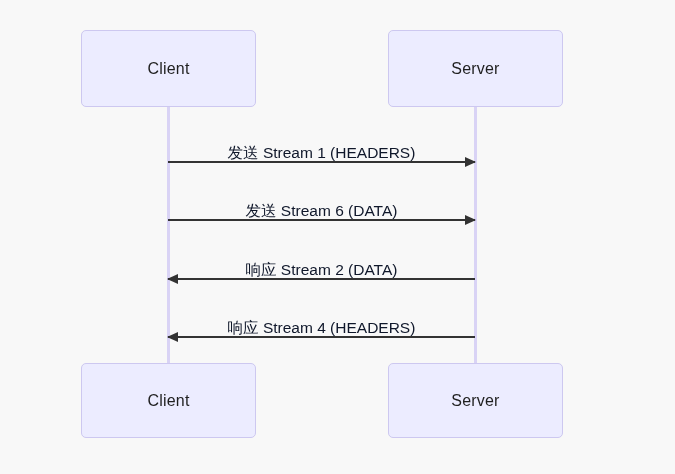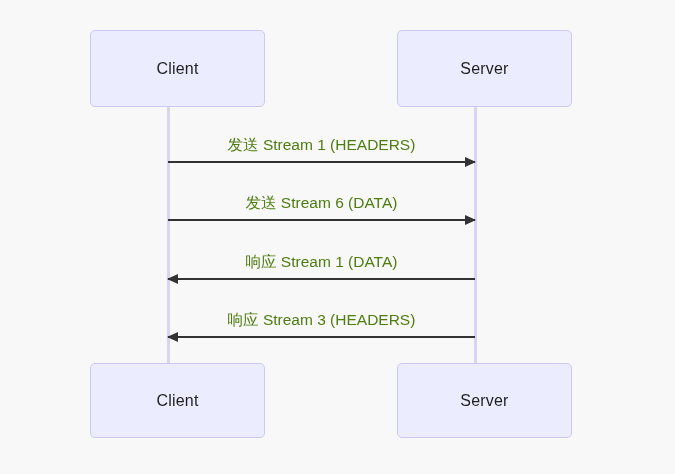--- a/index.html
+++ b/index.html
@@ -27,40 +27,39 @@
   }
   .participant-box {
     position: absolute;
     box-sizing: border-box;
     background: #ececff;
     border: 1px solid #cdc8f0;
     border-radius: 5px;
     display: flex;
     align-items: center;
     justify-content: center;
-    margin-left: 9px;
   }
   .participant-label {
     font-size: 16px;
     color: #1f1f1f;
     letter-spacing: 0.2px;
     white-space: nowrap;
   }
   .message {
     position: absolute;
     height: 0;
   }
   .msg-label {
     position: absolute;
     left: 0;
     width: 100%;
-    bottom: 8px;
+    bottom: 0;
     text-align: center;
     font-size: 15.5px;
-    color: #4d7c0f;
+    color: #0f172a;
     white-space: nowrap;
     line-height: 1.2;
   }
   .msg-line {
     position: absolute;
     left: 0;
     width: 100%;
     bottom: 0;
     height: 1.6px;
     background: #333333;
@@ -104,27 +103,27 @@
     <div class="arrowhead right"></div>
   </div>
 
   <div class="message" style="left:168px; top:221px; width:307px;">
     <span class="msg-label">发送 Stream 6 (DATA)</span>
     <div class="msg-line"></div>
     <div class="arrowhead right"></div>
   </div>
 
   <div class="message" style="left:168px; top:280px; width:307px;">
-    <span class="msg-label">响应 Stream 1 (DATA)</span>
+    <span class="msg-label">响应 Stream 2 (DATA)</span>
     <div class="msg-line"></div>
     <div class="arrowhead left"></div>
   </div>
 
   <div class="message" style="left:168px; top:338px; width:307px;">
-    <span class="msg-label">响应 Stream 3 (HEADERS)</span>
+    <span class="msg-label">响应 Stream 4 (HEADERS)</span>
     <div class="msg-line"></div>
     <div class="arrowhead left"></div>
   </div>
 
   <div class="participant-box" style="left:81px; top:363px; width:175px; height:75px;">
     <span class="participant-label">Client</span>
   </div>
 
   <div class="participant-box" style="left:388px; top:363px; width:175px; height:75px;">
     <span class="participant-label">Server</span>

